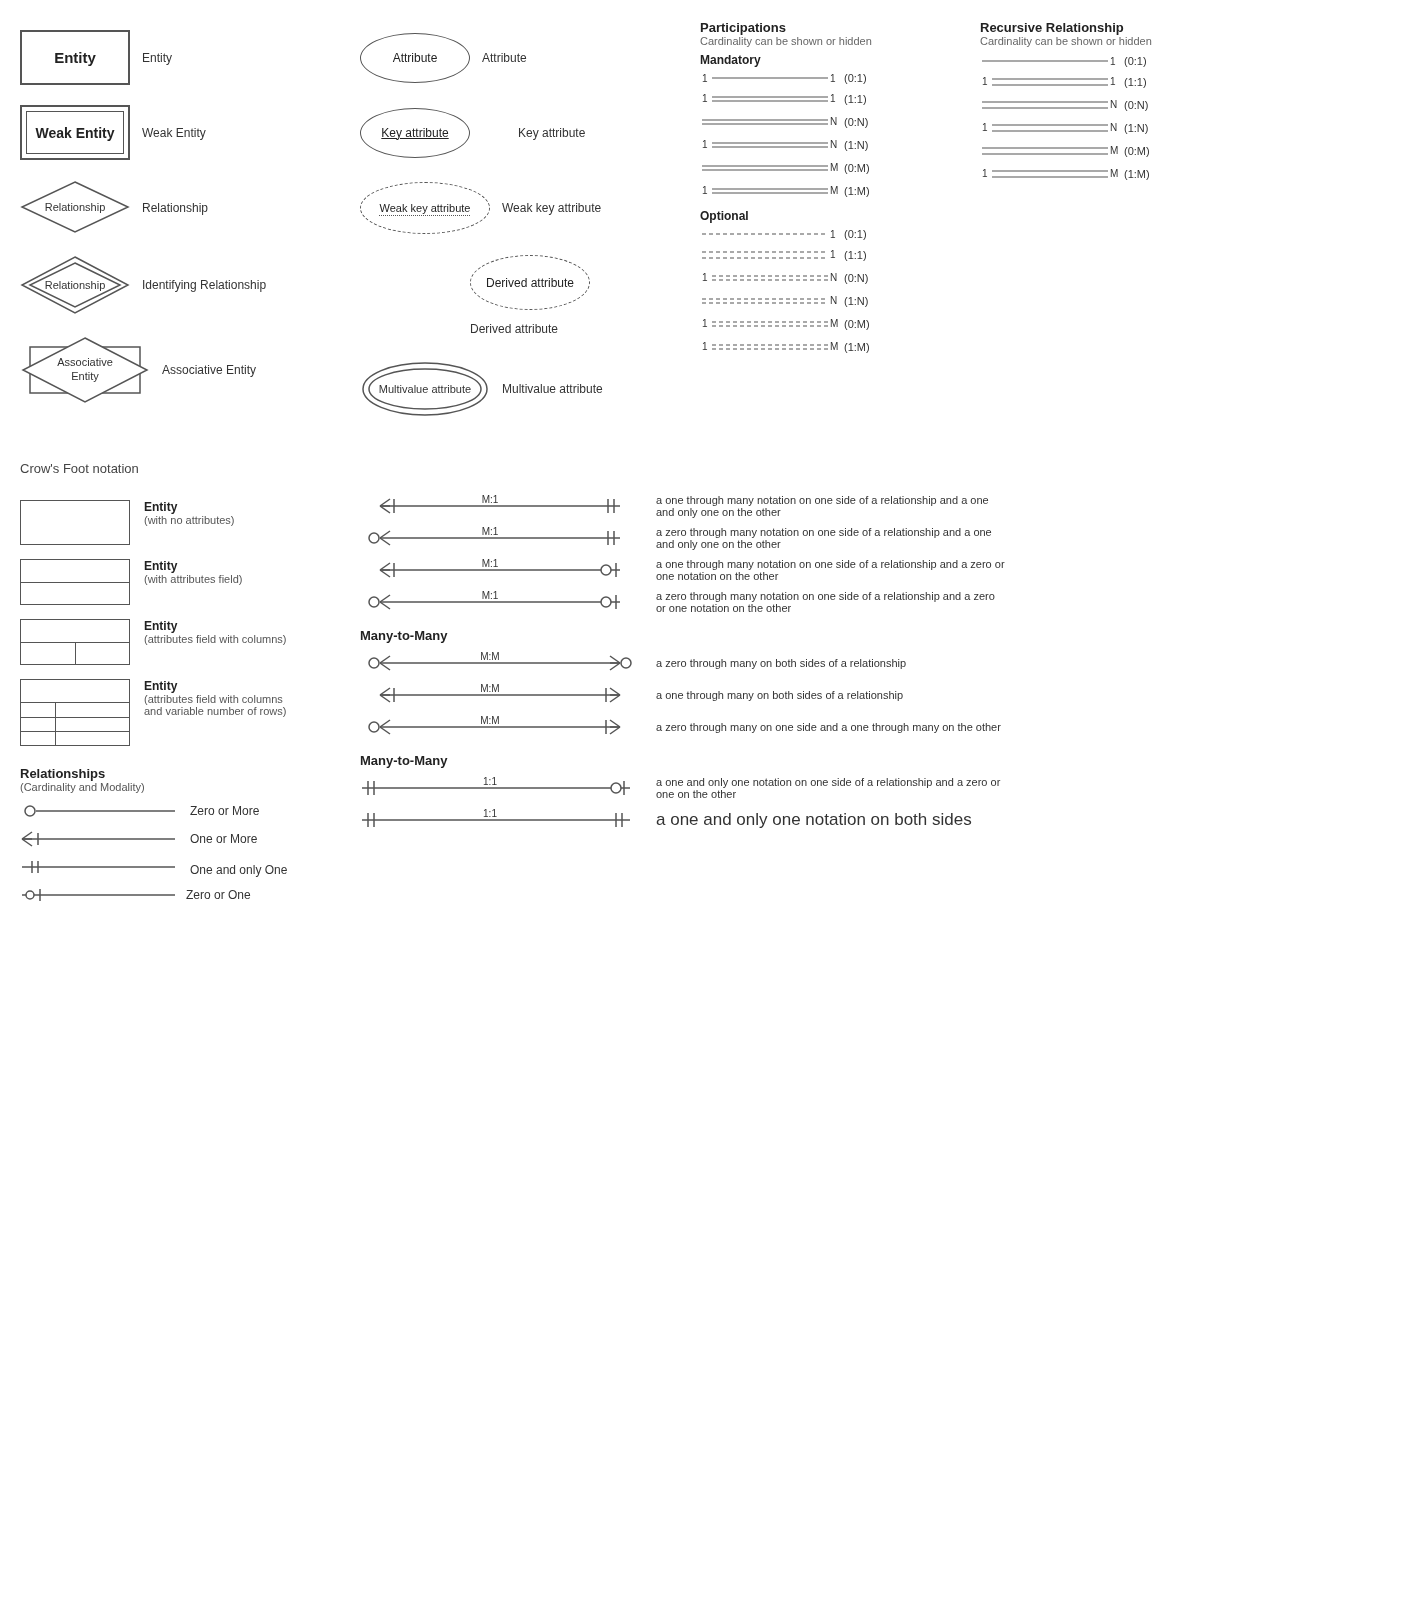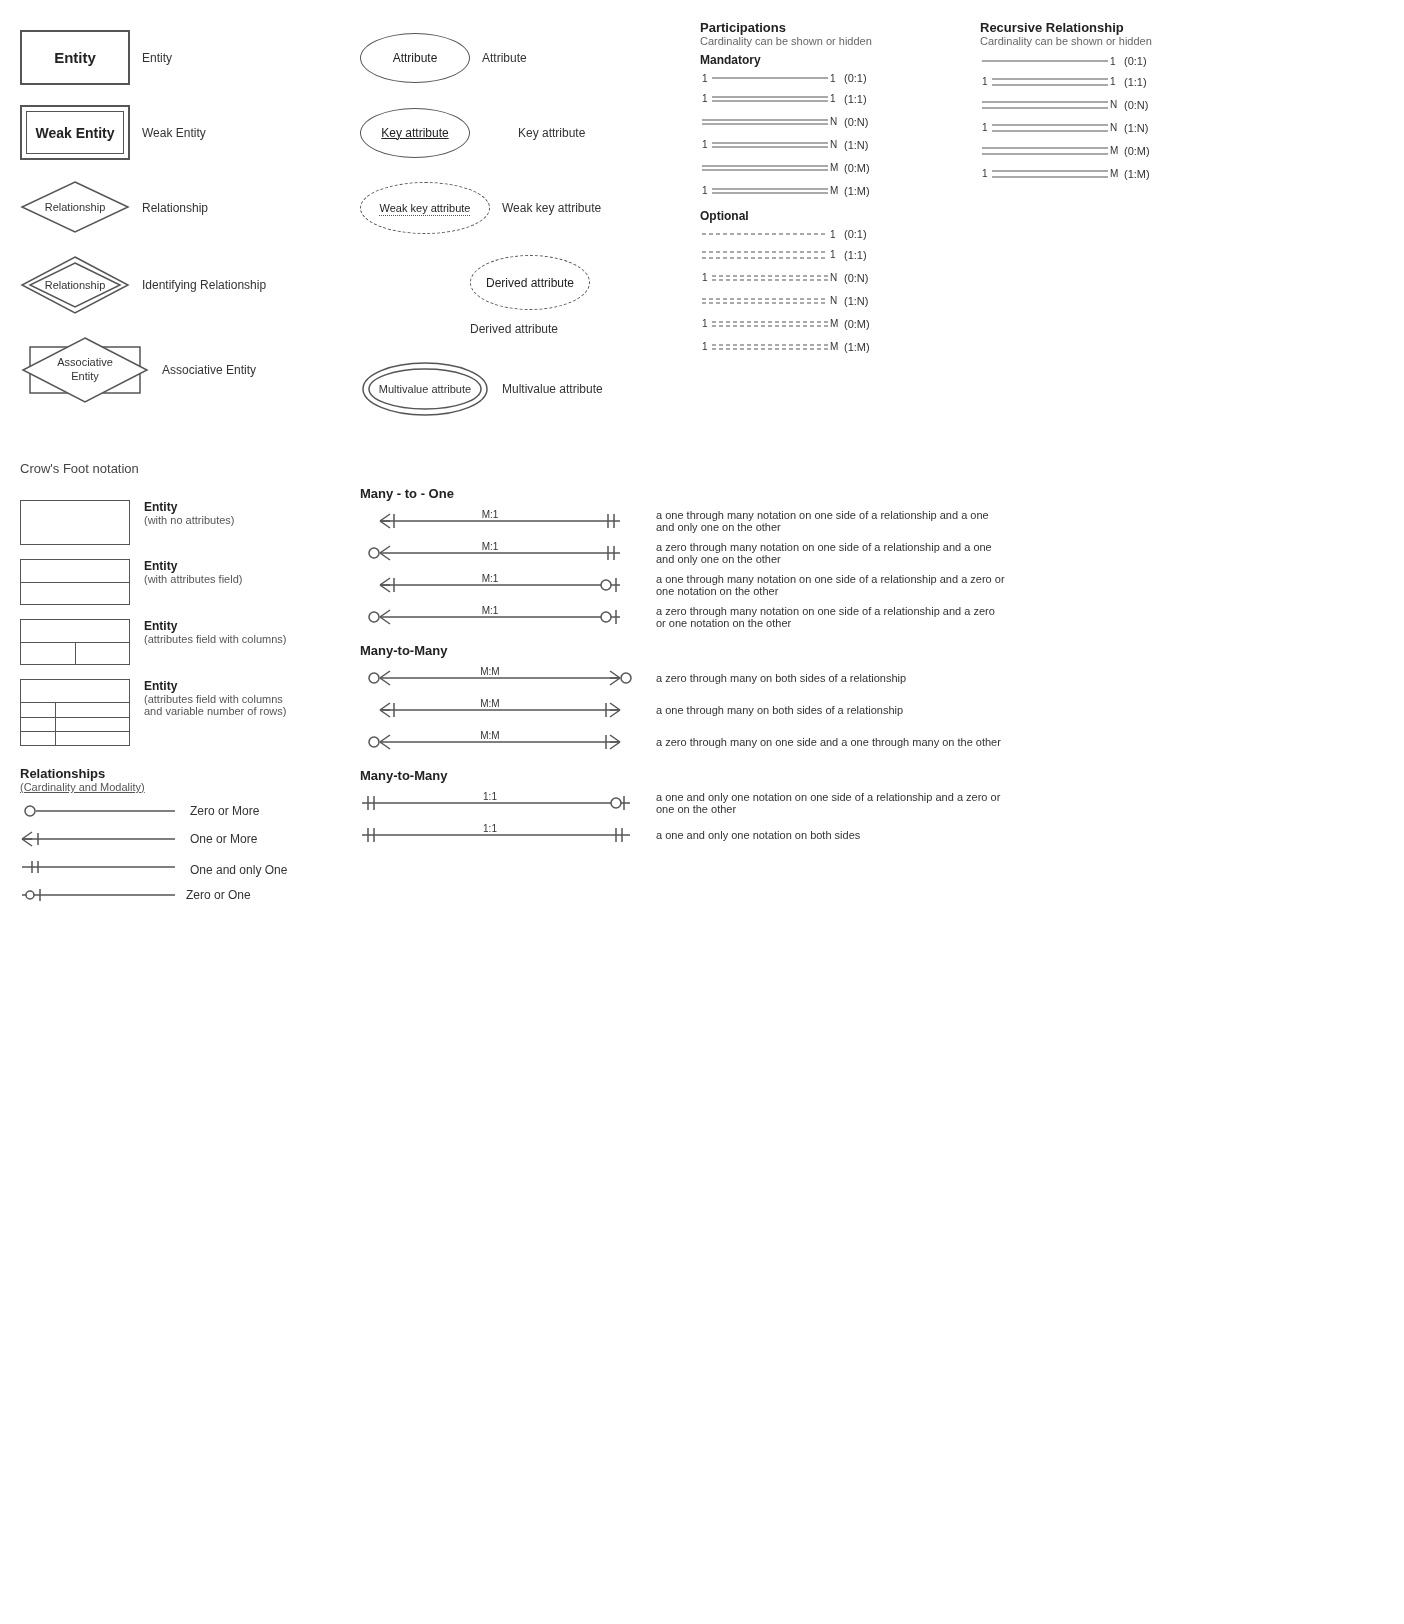--- a/index.html
+++ b/index.html
@@ -432,21 +432,21 @@
           </div>
           <div>
             <div style="font-size:12px;font-weight:bold;">Entity</div>
             <div style="font-size:11px;color:#555;max-width:150px;">(attributes field with columns and
 variable number of rows)</div>
           </div>
         </div>
 
         <div style="margin-top:20px;">
           <div style="font-size:13px;font-weight:bold;">Relationships</div>
-          <div style="font-size:11px;color:#555;margin-bottom:8px;text-decoration:underline;">(Cardinality and Modality)</div>
+          <div style="font-size:11px;color:#555;margin-bottom:8px;">(Cardinality and Modality)</div>
 
           <div style="display:flex;align-items:center;gap:10px;margin:8px 0;">
             <svg width="160" height="20">
 
               <circle cx="10" cy="10" r="5" fill="white" stroke="#555" stroke-width="1.5"></circle>
               <line x1="16" y1="10" x2="155" y2="10" stroke="#555" stroke-width="1.5"></line>
             </svg>
             <span style="font-size:12px;color:#333;">Zero or More</span>
           </div>
 
@@ -479,21 +479,20 @@
               <line x1="20" y1="4" x2="20" y2="16" stroke="#555" stroke-width="1.5"></line>
             </svg>
             <span style="font-size:12px;color:#333;">Zero or One</span>
           </div>
 
         </div>
       </div>
 
       <div style="flex:1;">
 
-        <div style="font-size:13px;font-weight:bold;margin-bottom:8px;">Many - to - One</div>
 
         <div style="display:flex;align-items:center;gap:16px;margin:8px 0;">
           <svg width="280" height="24">
 
             <line x1="20" y1="12" x2="260" y2="12" stroke="#555" stroke-width="1.5"></line>
             <line x1="30" y1="5" x2="20" y2="12" stroke="#555" stroke-width="1.5"></line>
             <line x1="30" y1="19" x2="20" y2="12" stroke="#555" stroke-width="1.5"></line>
             <line x1="30" y1="12" x2="20" y2="12" stroke="#555" stroke-width="1.5"></line>
             <line x1="34" y1="5" x2="34" y2="19" stroke="#555" stroke-width="1.5"></line>
 
@@ -630,20 +629,20 @@
           <svg width="280" height="24">
             <line x1="2" y1="12" x2="270" y2="12" stroke="#555" stroke-width="1.5"></line>
 
             <line x1="8" y1="5" x2="8" y2="19" stroke="#555" stroke-width="1.5"></line>
             <line x1="14" y1="5" x2="14" y2="19" stroke="#555" stroke-width="1.5"></line>
             <text x="130" y="9" font-size="10" fill="#333" text-anchor="middle">1:1</text>
 
             <line x1="256" y1="5" x2="256" y2="19" stroke="#555" stroke-width="1.5"></line>
             <line x1="262" y1="5" x2="262" y2="19" stroke="#555" stroke-width="1.5"></line>
           </svg>
-          <span style="font-size:11px;color:#333;max-width:350px;">a one and only one notation on both sides</span>
+          <span style="font-size:17px;color:#333;max-width:350px;">a one and only one notation on both sides</span>
         </div>
 
       </div>
     </div>
   </div>
 
 </div>
 
 </body></html>

